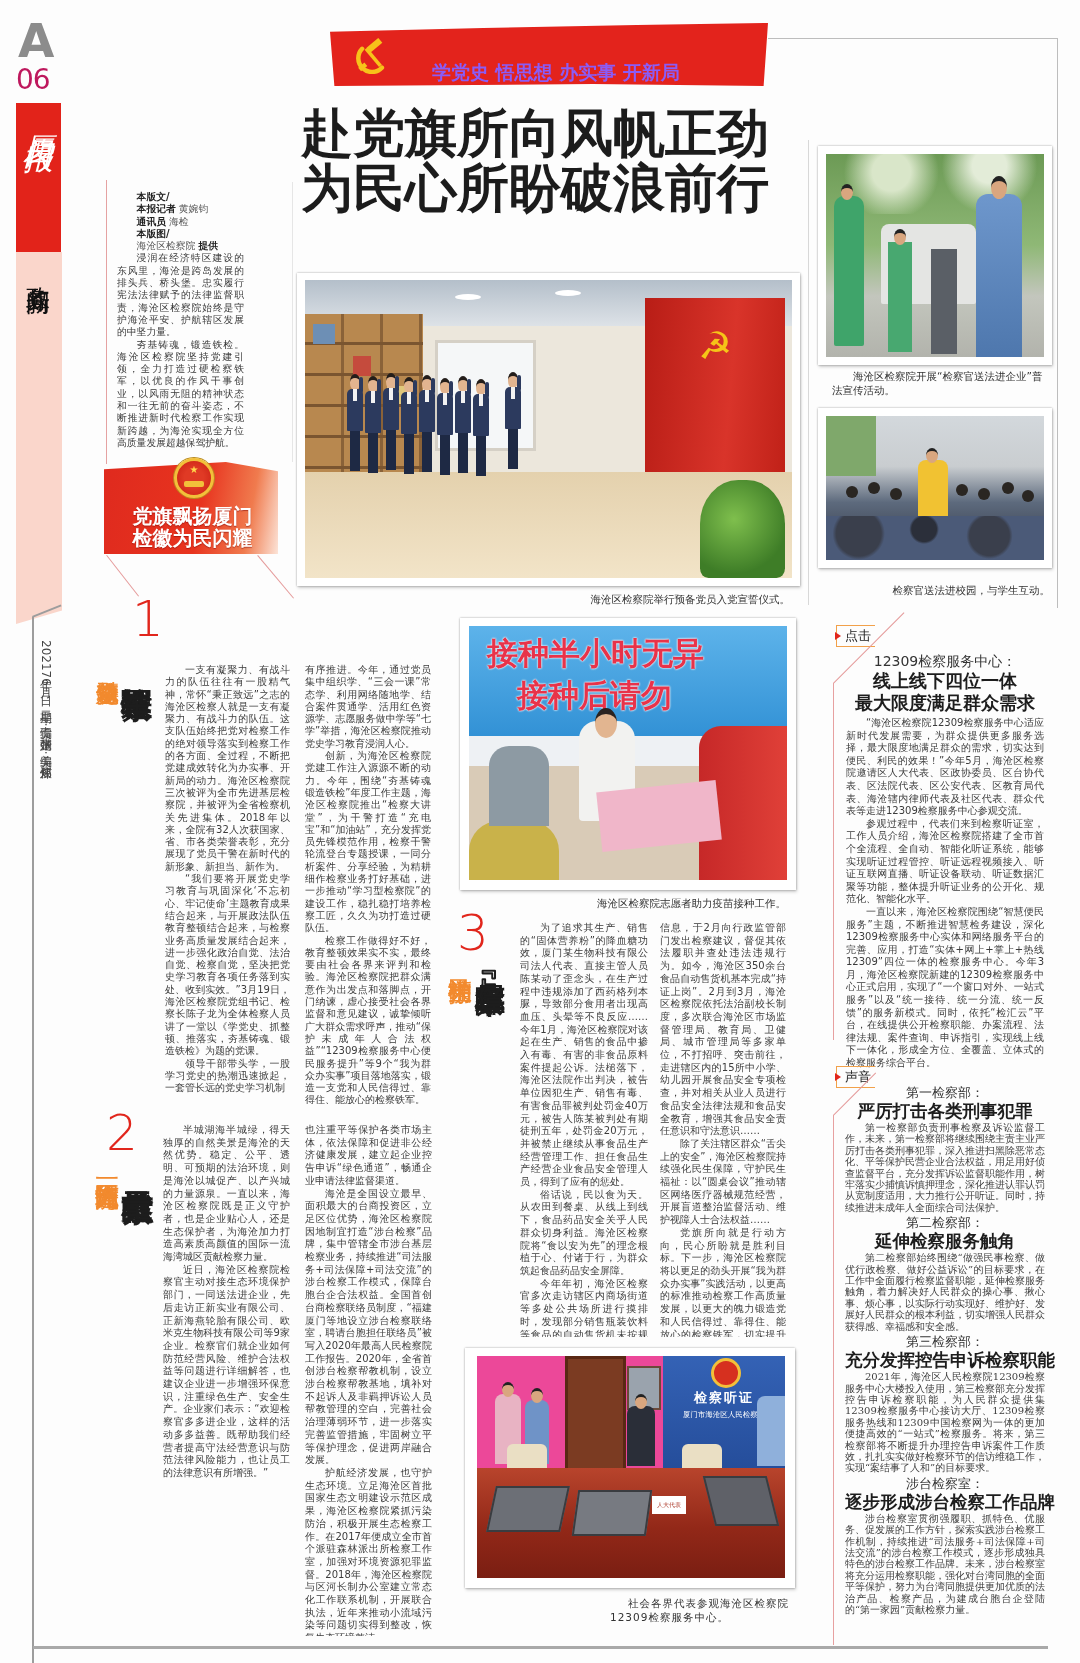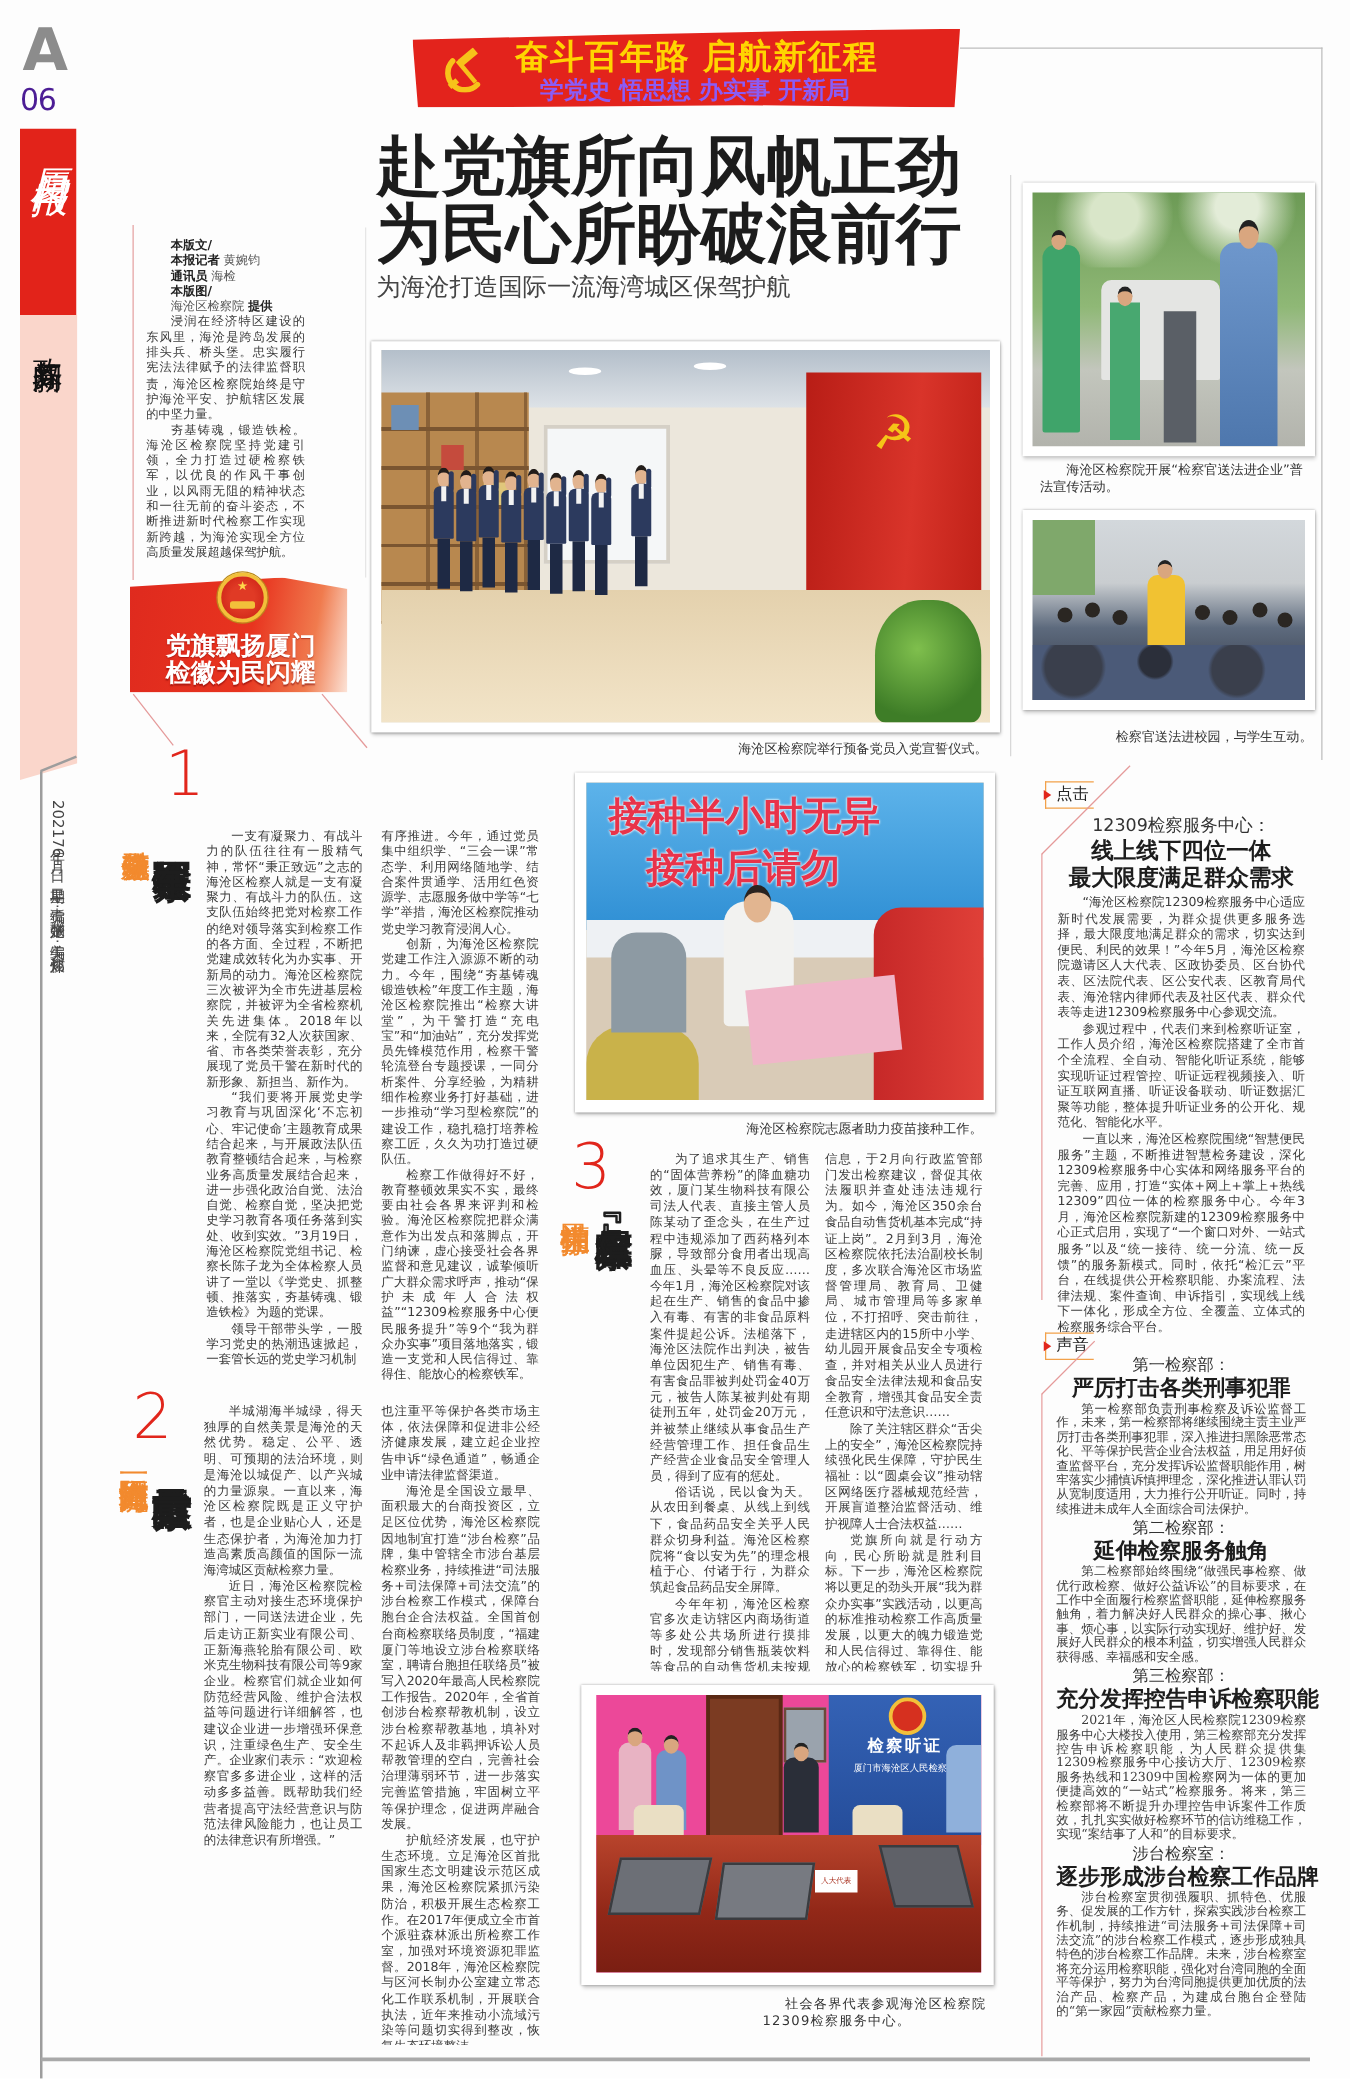--- a/index.html
+++ b/index.html
@@ -1,20 +1,20 @@
 <!DOCTYPE html>
 <html><head>
 <meta charset="utf-8">
 <style>
   html,body{margin:0;padding:0;background:#fff;}
   #page{position:relative;width:1080px;height:1663px;overflow:hidden;background:#fdfdfd;font-family:"DejaVu Sans",sans-serif;color:#333;}
   .abs{position:absolute;}
   
   .sec-letter{left:18px;top:16px;font-size:47px;font-weight:bold;color:#8c8c8c;line-height:50px;}
-  .page-num{left:16px;top:63px;font-size:24px;color:#4c1d95;line-height:34px;letter-spacing:-1px;}
+  .page-num{left:16px;top:63px;font-size:28px;color:#be185d;line-height:34px;letter-spacing:-1px;}
   .paper-box{left:16px;top:103px;width:45px;height:149px;background:#e2231a;}
   .paper-name{position:absolute;left:7px;top:8px;writing-mode:vertical-rl;text-orientation:upright;font-family:"DejaVu Serif",serif;font-style:italic;font-size:30px;line-height:30px;color:#fff;letter-spacing:3px;}
   .pink-strip{left:16px;top:252px;width:46px;height:372px;background:#fad6cb;clip-path:polygon(0 0,100% 0,100% 96.4%,0 100%);}
   .section-name{left:26px;top:268px;writing-mode:vertical-rl;text-orientation:upright;font-size:24px;line-height:24px;color:#111;letter-spacing:1px;}
   .gray-vline{left:32px;top:617px;width:2px;height:1046px;background:#9d9d9d;}
   .gray-connector{left:32px;top:616px;width:31px;height:2px;background:#9d9d9d;transform-origin:0 0;transform:rotate(-22deg);}
   .dateline{left:39px;top:640px;writing-mode:vertical-rl;text-orientation:mixed;font-size:12px;line-height:13px;color:#444;white-space:nowrap;}
   .dateline span{margin-bottom:12px;}
   
   .banner{left:330px;top:23px;width:438px;height:63px;background:#e3231c;clip-path:polygon(0 14%,35% 8%,70% 3%,100% 0,99% 100%,60% 97%,25% 99%,1% 100%);}
@@ -96,29 +96,27 @@
     <span>美编：郑俊炜</span>
   </div>
 
   <div class="abs banner"></div>
   <svg class="abs banner-icon" viewBox="0 0 40 40">
     <path d="M9 12 A15 15 0 0 0 31 33" stroke="#f7c21a" stroke-width="5" fill="none" stroke-linecap="round"></path>
     <rect x="5" y="30" width="9" height="5" fill="#f7c21a" transform="rotate(-40 9 32)"></rect>
     <rect x="14" y="5" width="17" height="7" fill="#f7c21a" transform="rotate(-40 22 8)"></rect>
     <rect x="19" y="9" width="4" height="25" fill="#f7c21a" transform="rotate(-40 21 21)"></rect>
   </svg>
-  <div class="abs banner-title">奋斗百年路 启航新征程</div>
   <div class="abs banner-sub">学党史 悟思想 办实事 开新局</div>
 
   <div class="abs headline">
     <div>赴党旗所向风帆正劲</div>
     <div>为民心所盼破浪前行</div>
   </div>
   <div class="abs deck">
-    <div>为海沧打造国际一流海湾城区保驾护航</div>
   </div>
 
   <div class="abs byline-border"></div>
   <div class="abs box-shadow-line"></div>
   <div class="abs byline">
     <div class="ind"><span class="lbl">本版文/</span></div>
     <div class="ind"><span class="lbl">本报记者</span><span class="nm">黄婉钧</span></div>
     <div class="ind"><span class="lbl">通讯员</span><span class="nm">海检</span></div>
     <div class="ind"><span class="lbl">本版图/</span></div>
     <div class="ind"><span class="nm" style="margin-left:0">海沧区检察院</span> <span class="lbl">提供</span></div>

